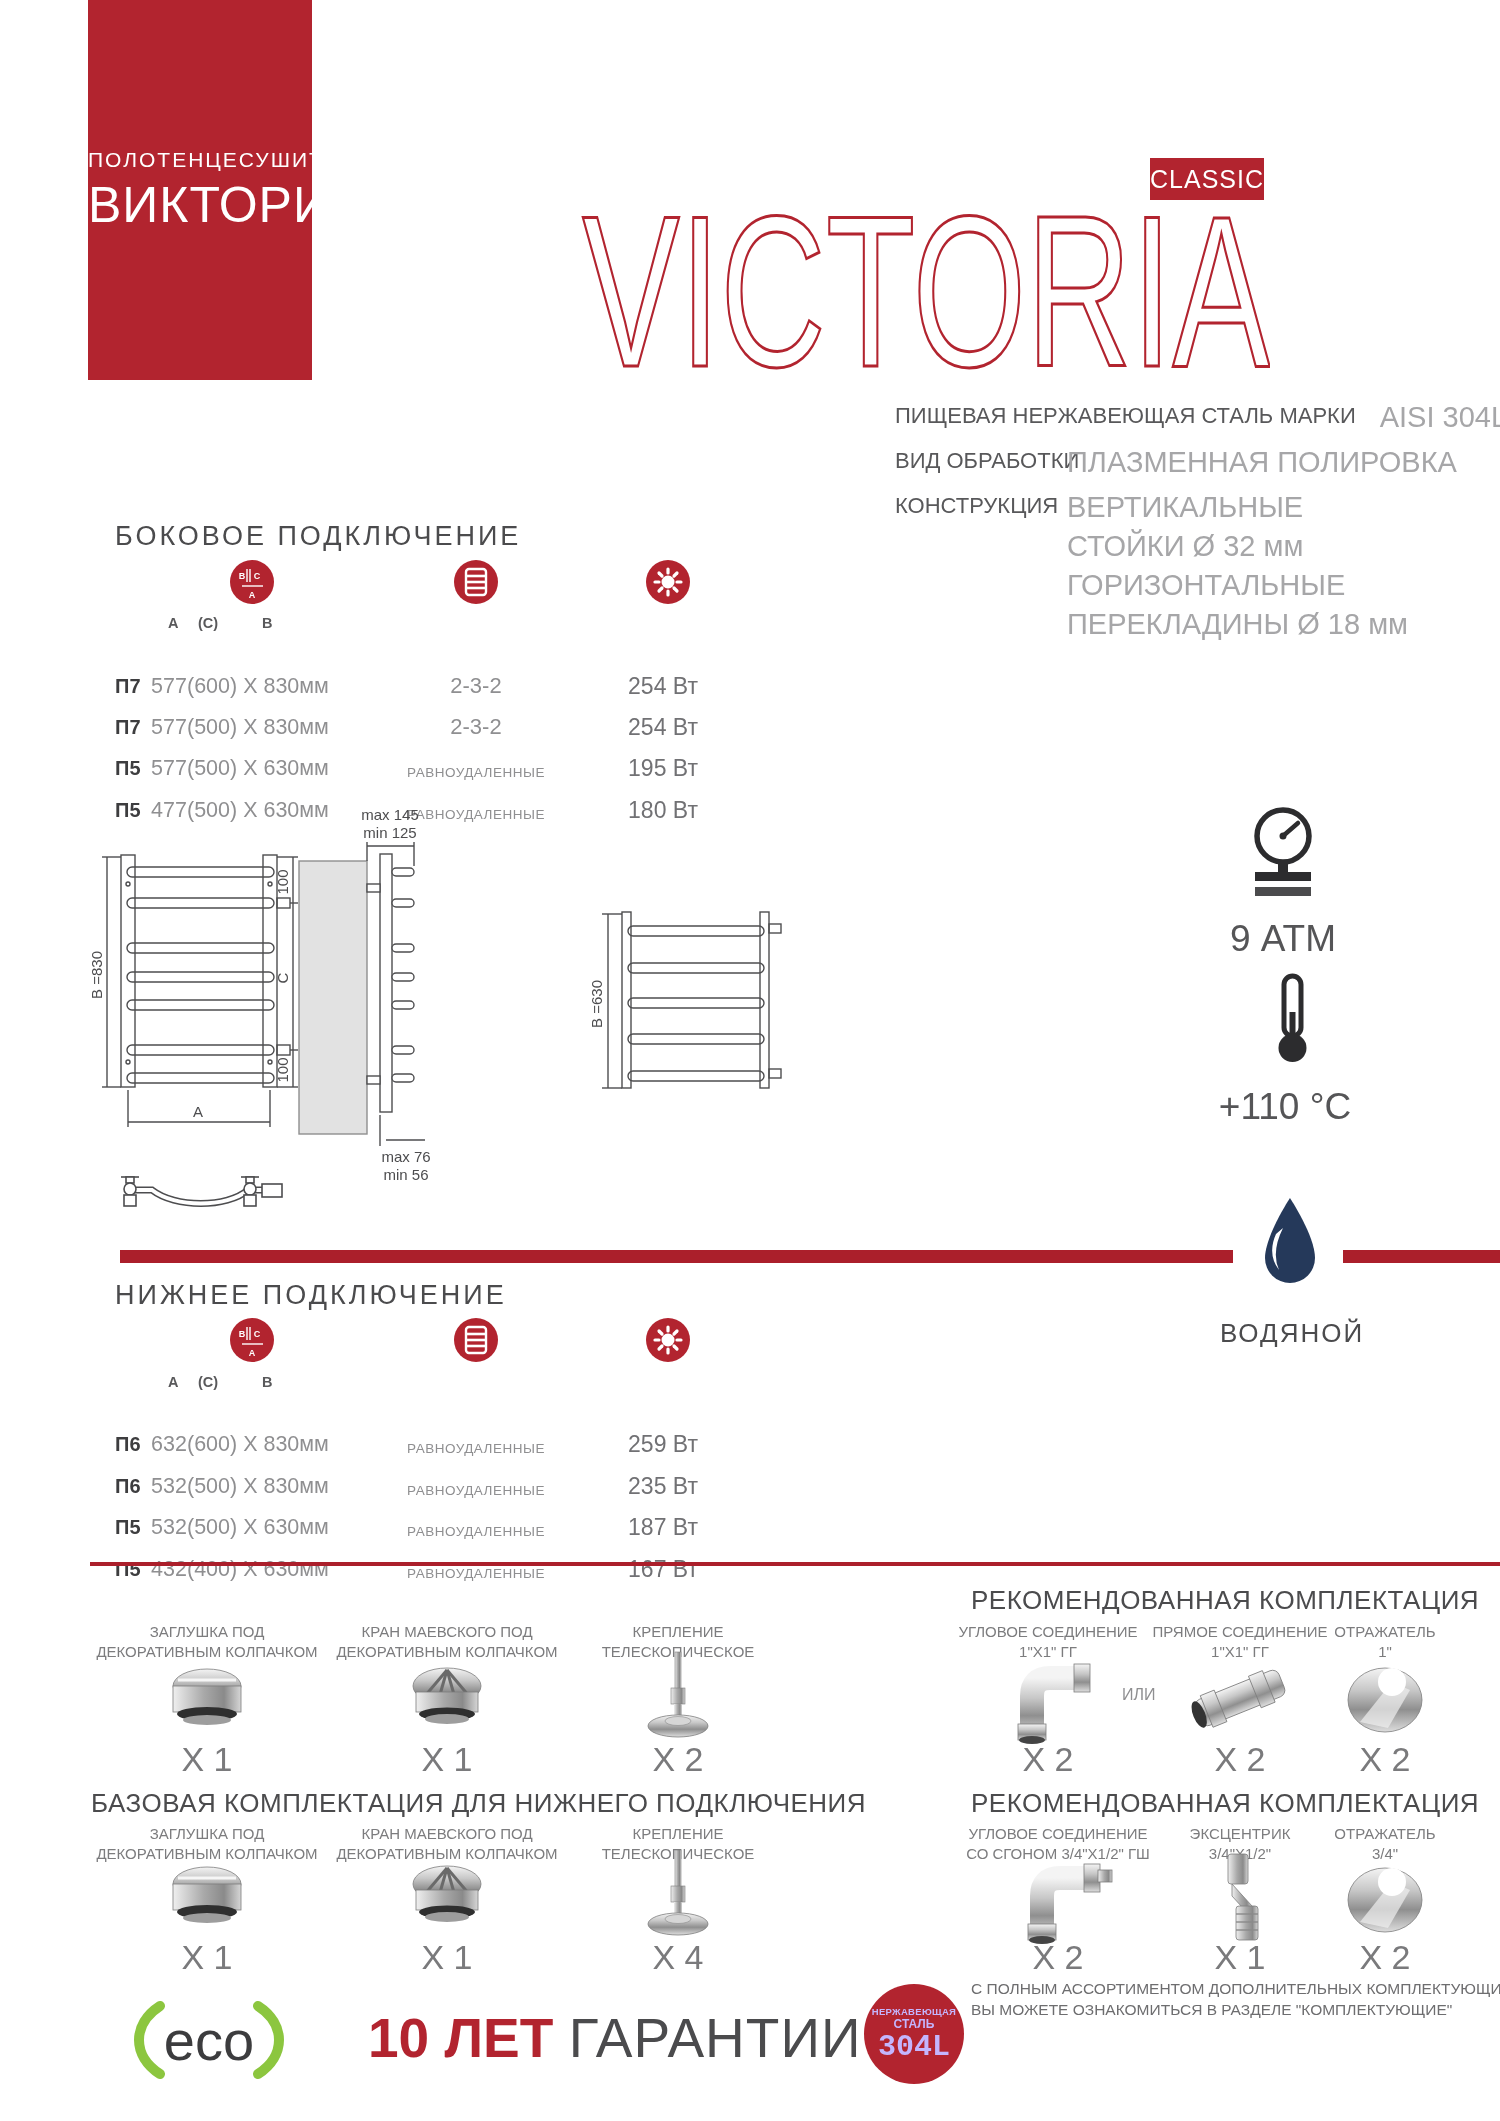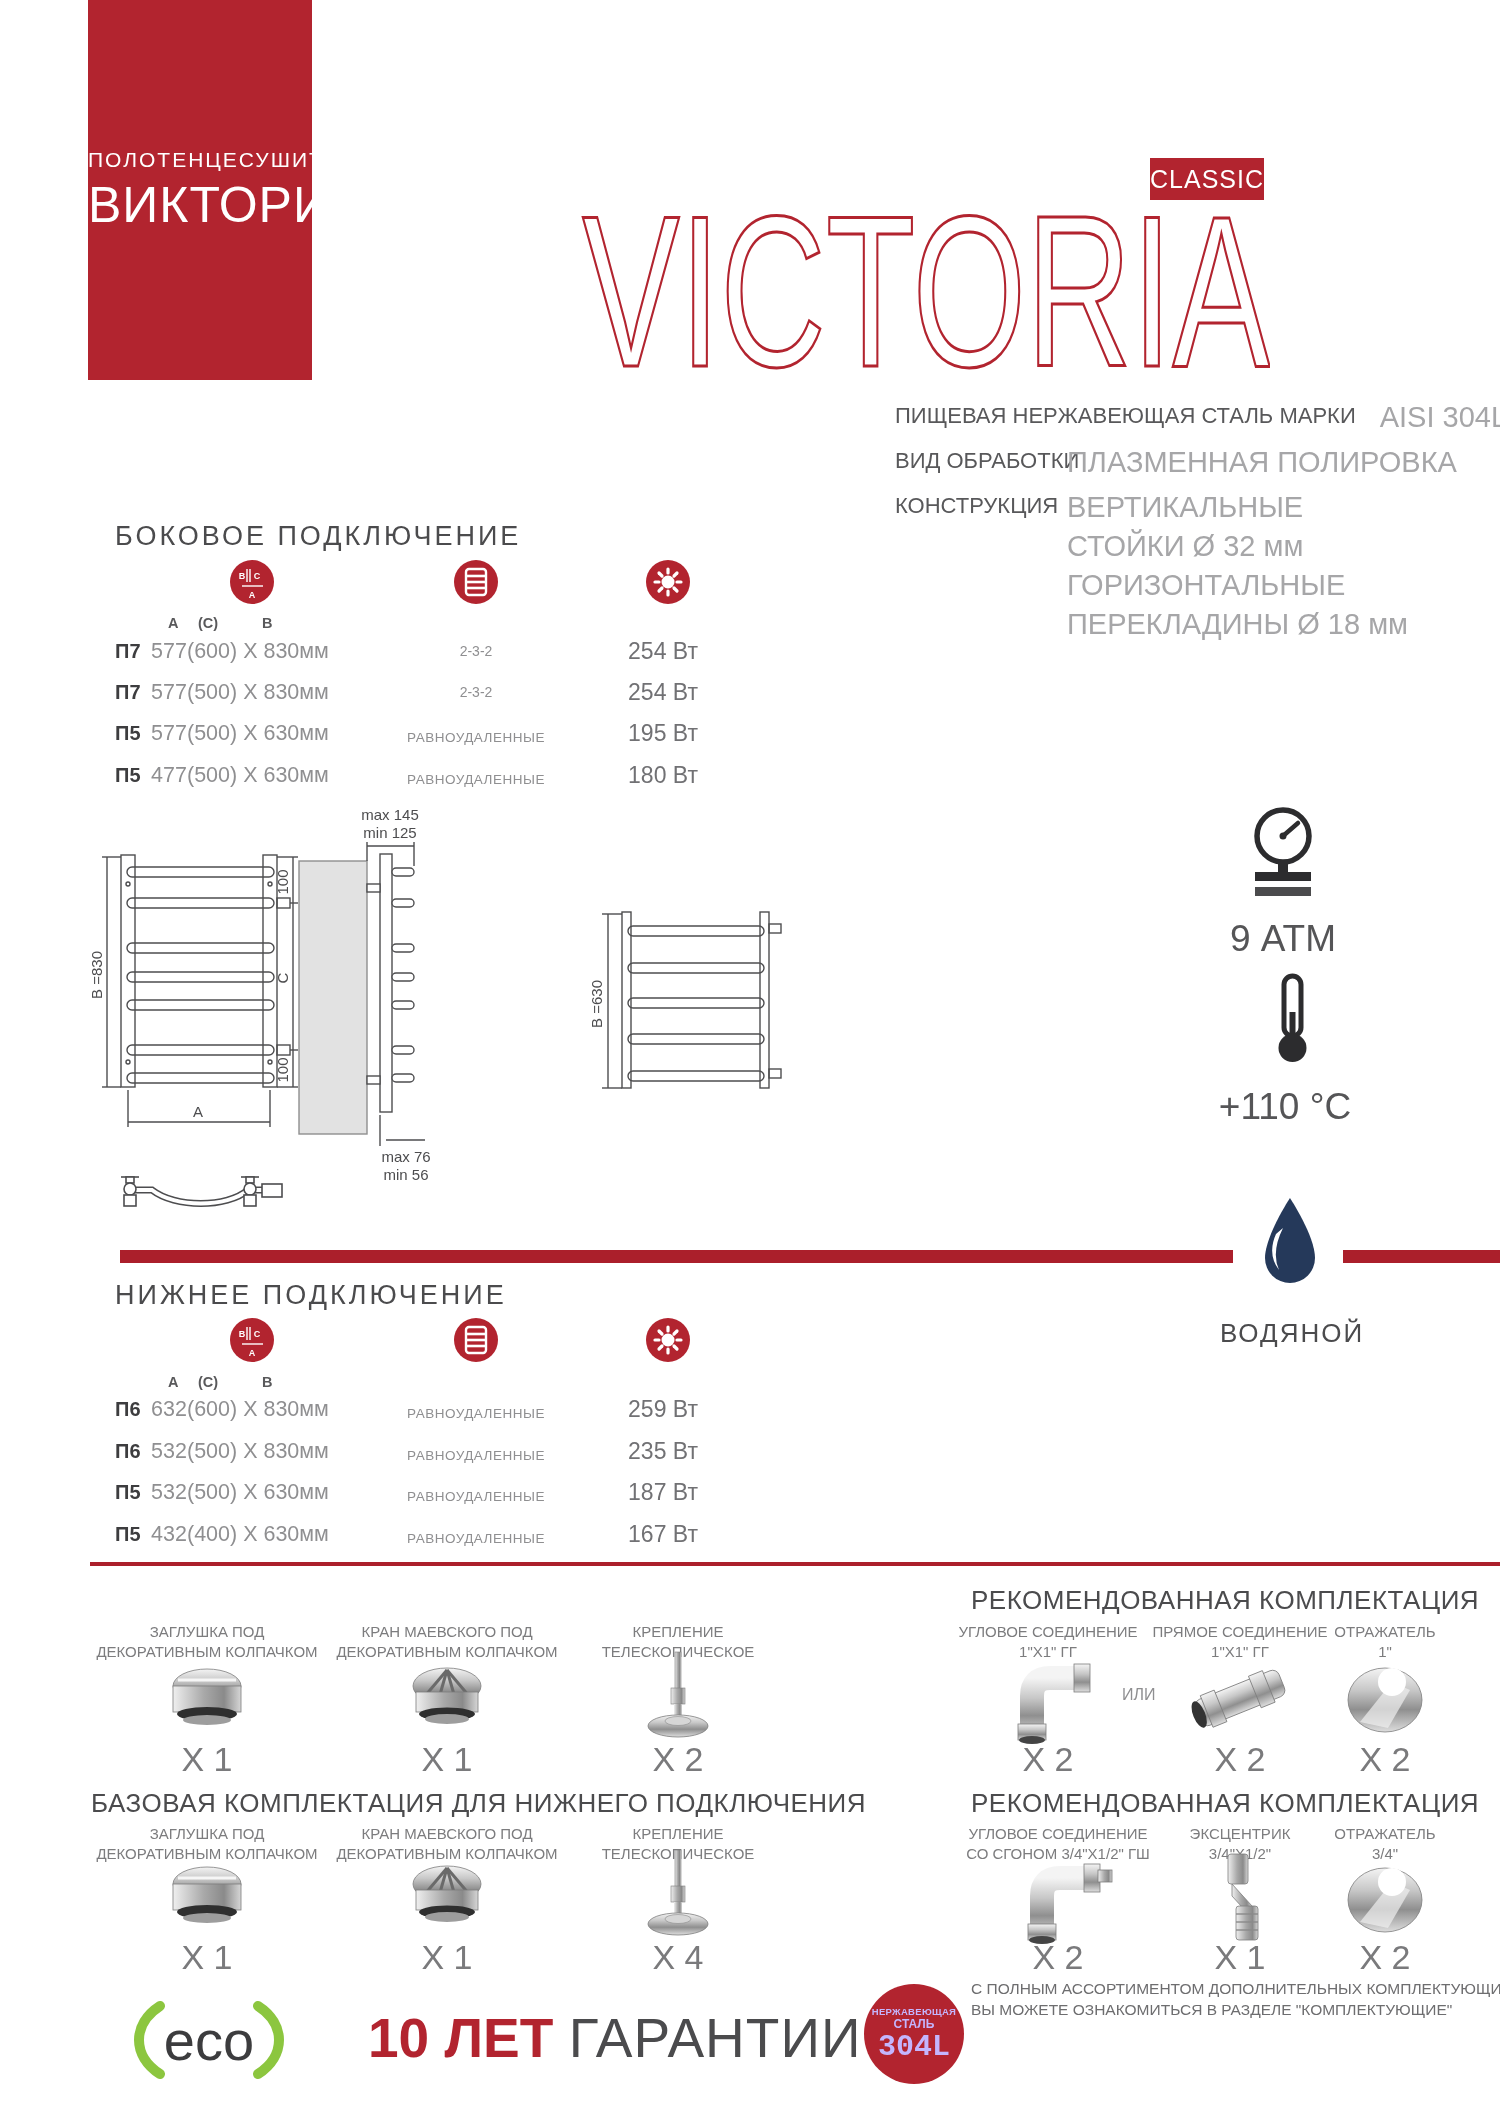--- a/index.html
+++ b/index.html
@@ -19,24 +19,24 @@
   .spec-row{display:flex;align-items:flex-start;margin-bottom:6px;}
   .spec-lbl{color:#58585a;font-size:22px;padding-top:5px;white-space:nowrap;}
   .spec-lbl.fixed{width:172px;flex:0 0 172px;}
   .spec-val{font-size:29px;color:#a6a6a8;line-height:39px;white-space:nowrap;}
   .gap24{width:24px;flex:0 0 24px;}
   
   .sec-title{color:#4b4b4d;font-size:27px;letter-spacing:3px;font-weight:400;}
   .dimhdr{font-size:14.5px;color:#59595b;font-weight:bold;}
   .cell-model{font-size:20px;font-weight:bold;color:#3d3d3f;}
   .cell-size{font-size:21.5px;color:#8f8f91;}
-  .cell-bars-num{font-size:14px;color:#8f8f91;}
+  .cell-bars-num{font-size:22px;color:#8f8f91;}
   .cell-bars-txt{font-size:13.5px;color:#8f8f91;padding-top:5px;letter-spacing:0.5px;}
   .cell-power{font-size:23px;color:#717174;}
-  .row-h{height:26px;line-height:26px;}
+  .row-h{height:26px;line-height:26px;margin-top:35px;}
   
   .red-line-main{background:#ab1f2b;height:13px;}
   .red-line-thin{background:#ab1f2b;height:4px;}
   
   .rate-txt{font-size:37px;color:#55555 7;color:#555557;}
   .water-txt{font-size:26px;color:#4b4b4d;letter-spacing:2px;}
   
   .kit-title{color:#4b4b4d;font-size:26px;letter-spacing:0.5px;font-weight:400;white-space:nowrap;}
   .kit-lbl{font-size:15px;color:#7c7c7e;line-height:20px;}
   .kit-qty{font-size:34px;color:#7a7a7c;}

